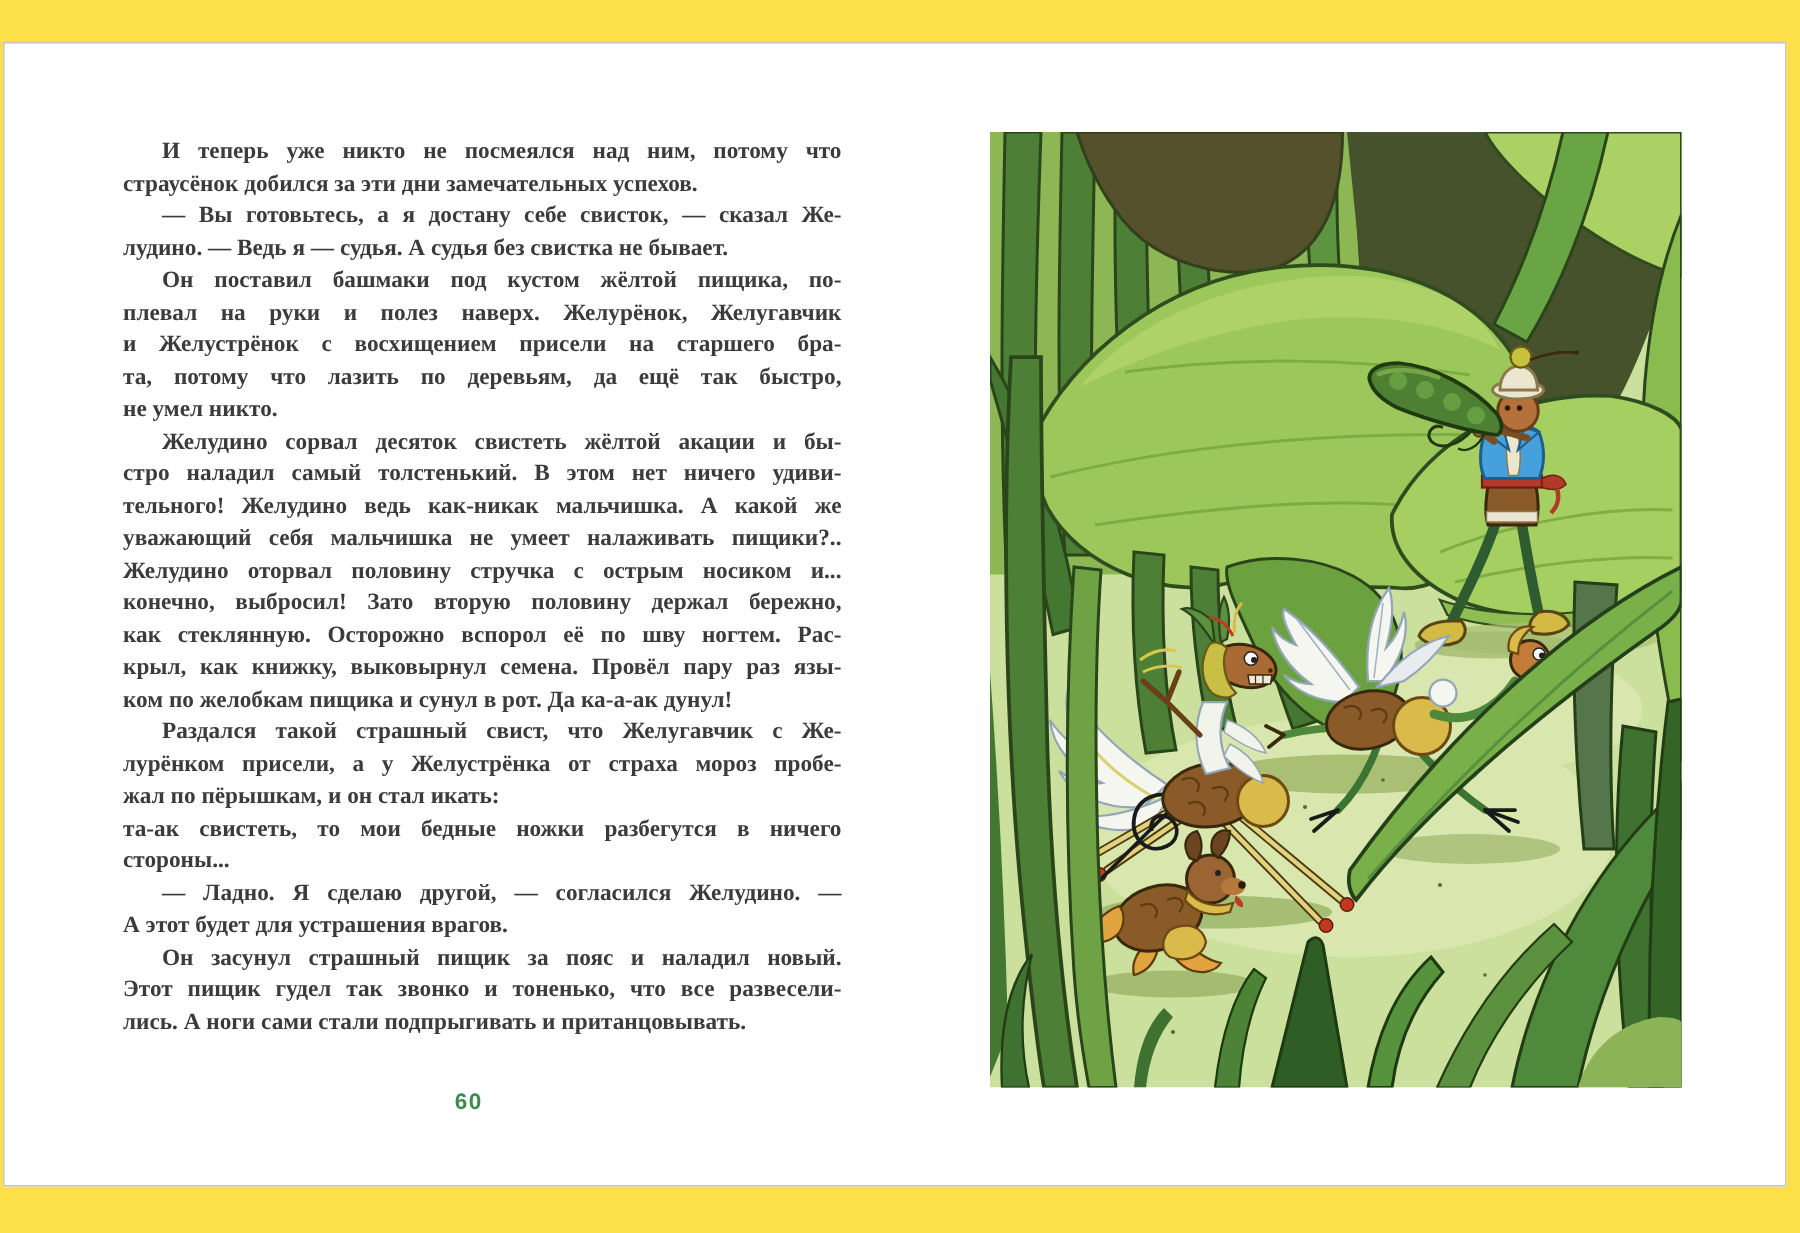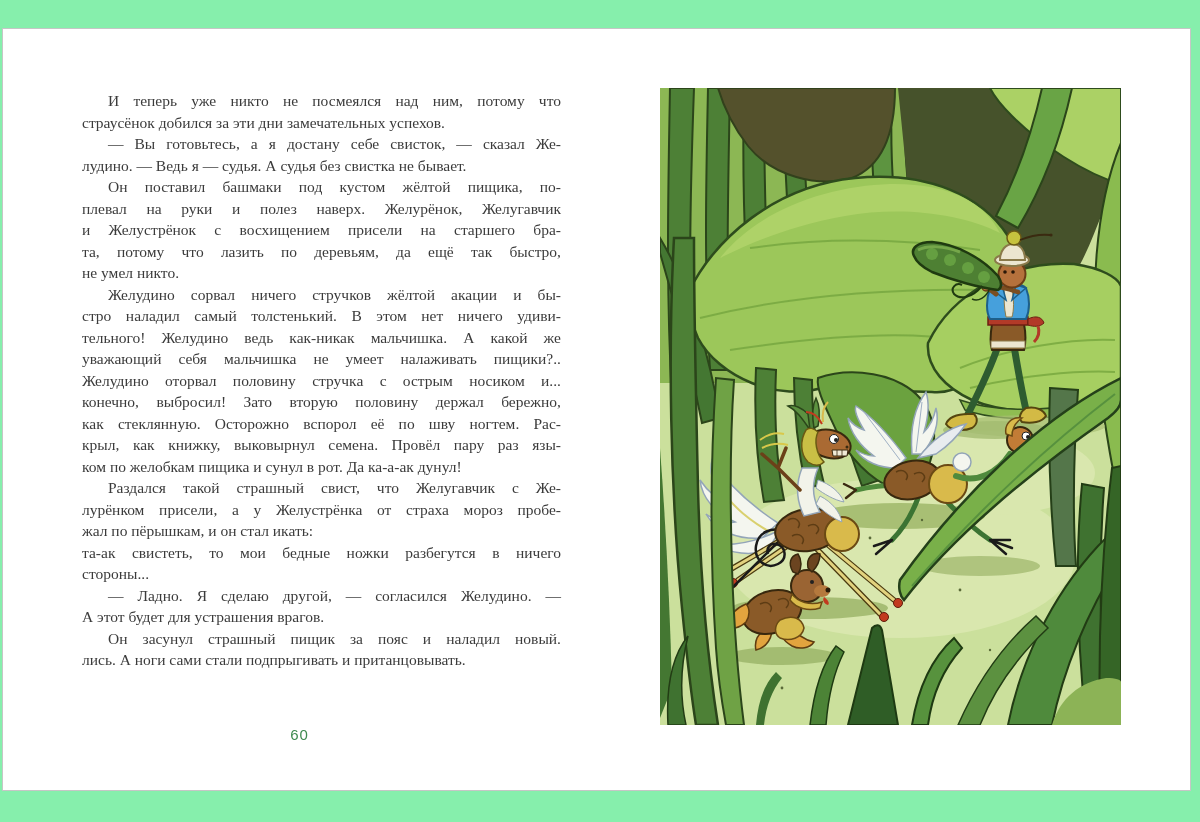--- a/index.html
+++ b/index.html
@@ -1,28 +1,28 @@
 <!DOCTYPE html>
 <html><head>
 <meta charset="utf-8">
 <style>
   html,body{margin:0;padding:0;background:#ffffff;}
-  #stage{position:relative;width:1200px;height:822px;background:#86efac;overflow:hidden;
-         font-family:"Liberation Serif","DejaVu Serif",serif;}
+  #stage{position:relative;width:1200px;height:822px;background:#fde047;overflow:hidden;
+         font-family:"Liberation Serif","DejaVu Serif",serif;font-weight:bold;}
   #frame{position:absolute;left:2px;top:28px;width:1189px;height:763px;
          border:1px solid #c6c6c6;background:#ffffff;box-sizing:border-box;}
   #textcol{position:absolute;left:82px;top:90px;width:479px;
            font-size:15.5px;line-height:21.5px;color:#3b3b3b;}
   .para{margin:0;}
   .line{text-align:justify;text-align-last:justify;height:21.5px;white-space:nowrap;overflow:visible;}
   .line.end{text-align-last:left;}
   .line.ind{text-indent:26px;}
   #folio{position:absolute;left:2px;top:726px;width:595px;text-align:center;
          font-family:"Liberation Sans","DejaVu Sans",sans-serif;font-size:15px;
-         letter-spacing:1px;color:#3e8a4f;}
+         letter-spacing:1px;color:#3e8a4f;padding-left:13px;}
   #illo{position:absolute;left:660px;top:88px;width:461px;height:637px;}
   #illo svg{display:block;width:461px;height:637px;}
 </style>
 </head>
 <body>
 
 <div id="stage">
   <div id="frame"></div>
 
   <div id="textcol" style="color: rgb(59, 59, 59);">
@@ -35,21 +35,21 @@
         <div class="line end">лудино. — Ведь я — судья. А судья без свистка не бывает.</div>
       </div>
       <div class="para">
         <div class="line ind">Он поставил башмаки под кустом жёлтой пищика, по-</div>
         <div class="line">плевал на руки и полез наверх. Желурёнок, Желугавчик</div>
         <div class="line">и Желустрёнок с восхищением присели на старшего бра-</div>
         <div class="line">та, потому что лазить по деревьям, да ещё так быстро,</div>
         <div class="line end">не умел никто.</div>
       </div>
       <div class="para">
-        <div class="line ind">Желудино сорвал ничего стручков жёлтой акации и бы-</div>
+        <div class="line ind">Желудино сорвал десяток свистеть жёлтой акации и бы-</div>
         <div class="line">стро наладил самый толстенький. В этом нет ничего удиви-</div>
         <div class="line">тельного! Желудино ведь как-никак мальчишка. А какой же</div>
         <div class="line">уважающий себя мальчишка не умеет налаживать пищики?..</div>
         <div class="line">Желудино оторвал половину стручка с острым носиком и...</div>
         <div class="line">конечно, выбросил! Зато вторую половину держал бережно,</div>
         <div class="line">как стеклянную. Осторожно вспорол её по шву ногтем. Рас-</div>
         <div class="line">крыл, как книжку, выковырнул семена. Провёл пару раз язы-</div>
         <div class="line end">ком по желобкам пищика и сунул в рот. Да ка-а-ак дунул!</div>
       </div>
       <div class="para">
@@ -60,20 +60,21 @@
       <div class="para">
         <div class="line">та-ак свистеть, то мои бедные ножки разбегутся в ничего</div>
         <div class="line end">стороны...</div>
       </div>
       <div class="para">
         <div class="line ind">— Ладно. Я сделаю другой, — согласился Желудино. —</div>
         <div class="line end">А этот будет для устрашения врагов.</div>
       </div>
       <div class="para">
         <div class="line ind">Он засунул страшный пищик за пояс и наладил новый.</div>
+        <div class="line">Этот пищик гудел так звонко и тоненько, что все развесели-</div>
         <div class="line end">лись. А ноги сами стали подпрыгивать и пританцовывать.</div>
       </div>
     </div>
 
   <div id="folio" style="color: rgb(62, 138, 79);">60</div>
 
   <div id="illo" role="img" aria-label="Книжная иллюстрация: среди огромных зелёных листьев и травы мальчик-жёлудь в кремовой шапочке-жёлуде и голубой жилетке дует в свисток из зелёного стручка; внизу игрушечные зверята из желудей — лошадка со спичечными ножками и белым пером, страусёнок с белыми перьями на длинных зелёных ногах и бегущий медвежонок.">
     <svg viewBox="0 0 461 637" xmlns="http://www.w3.org/2000/svg">
 
       <g>

